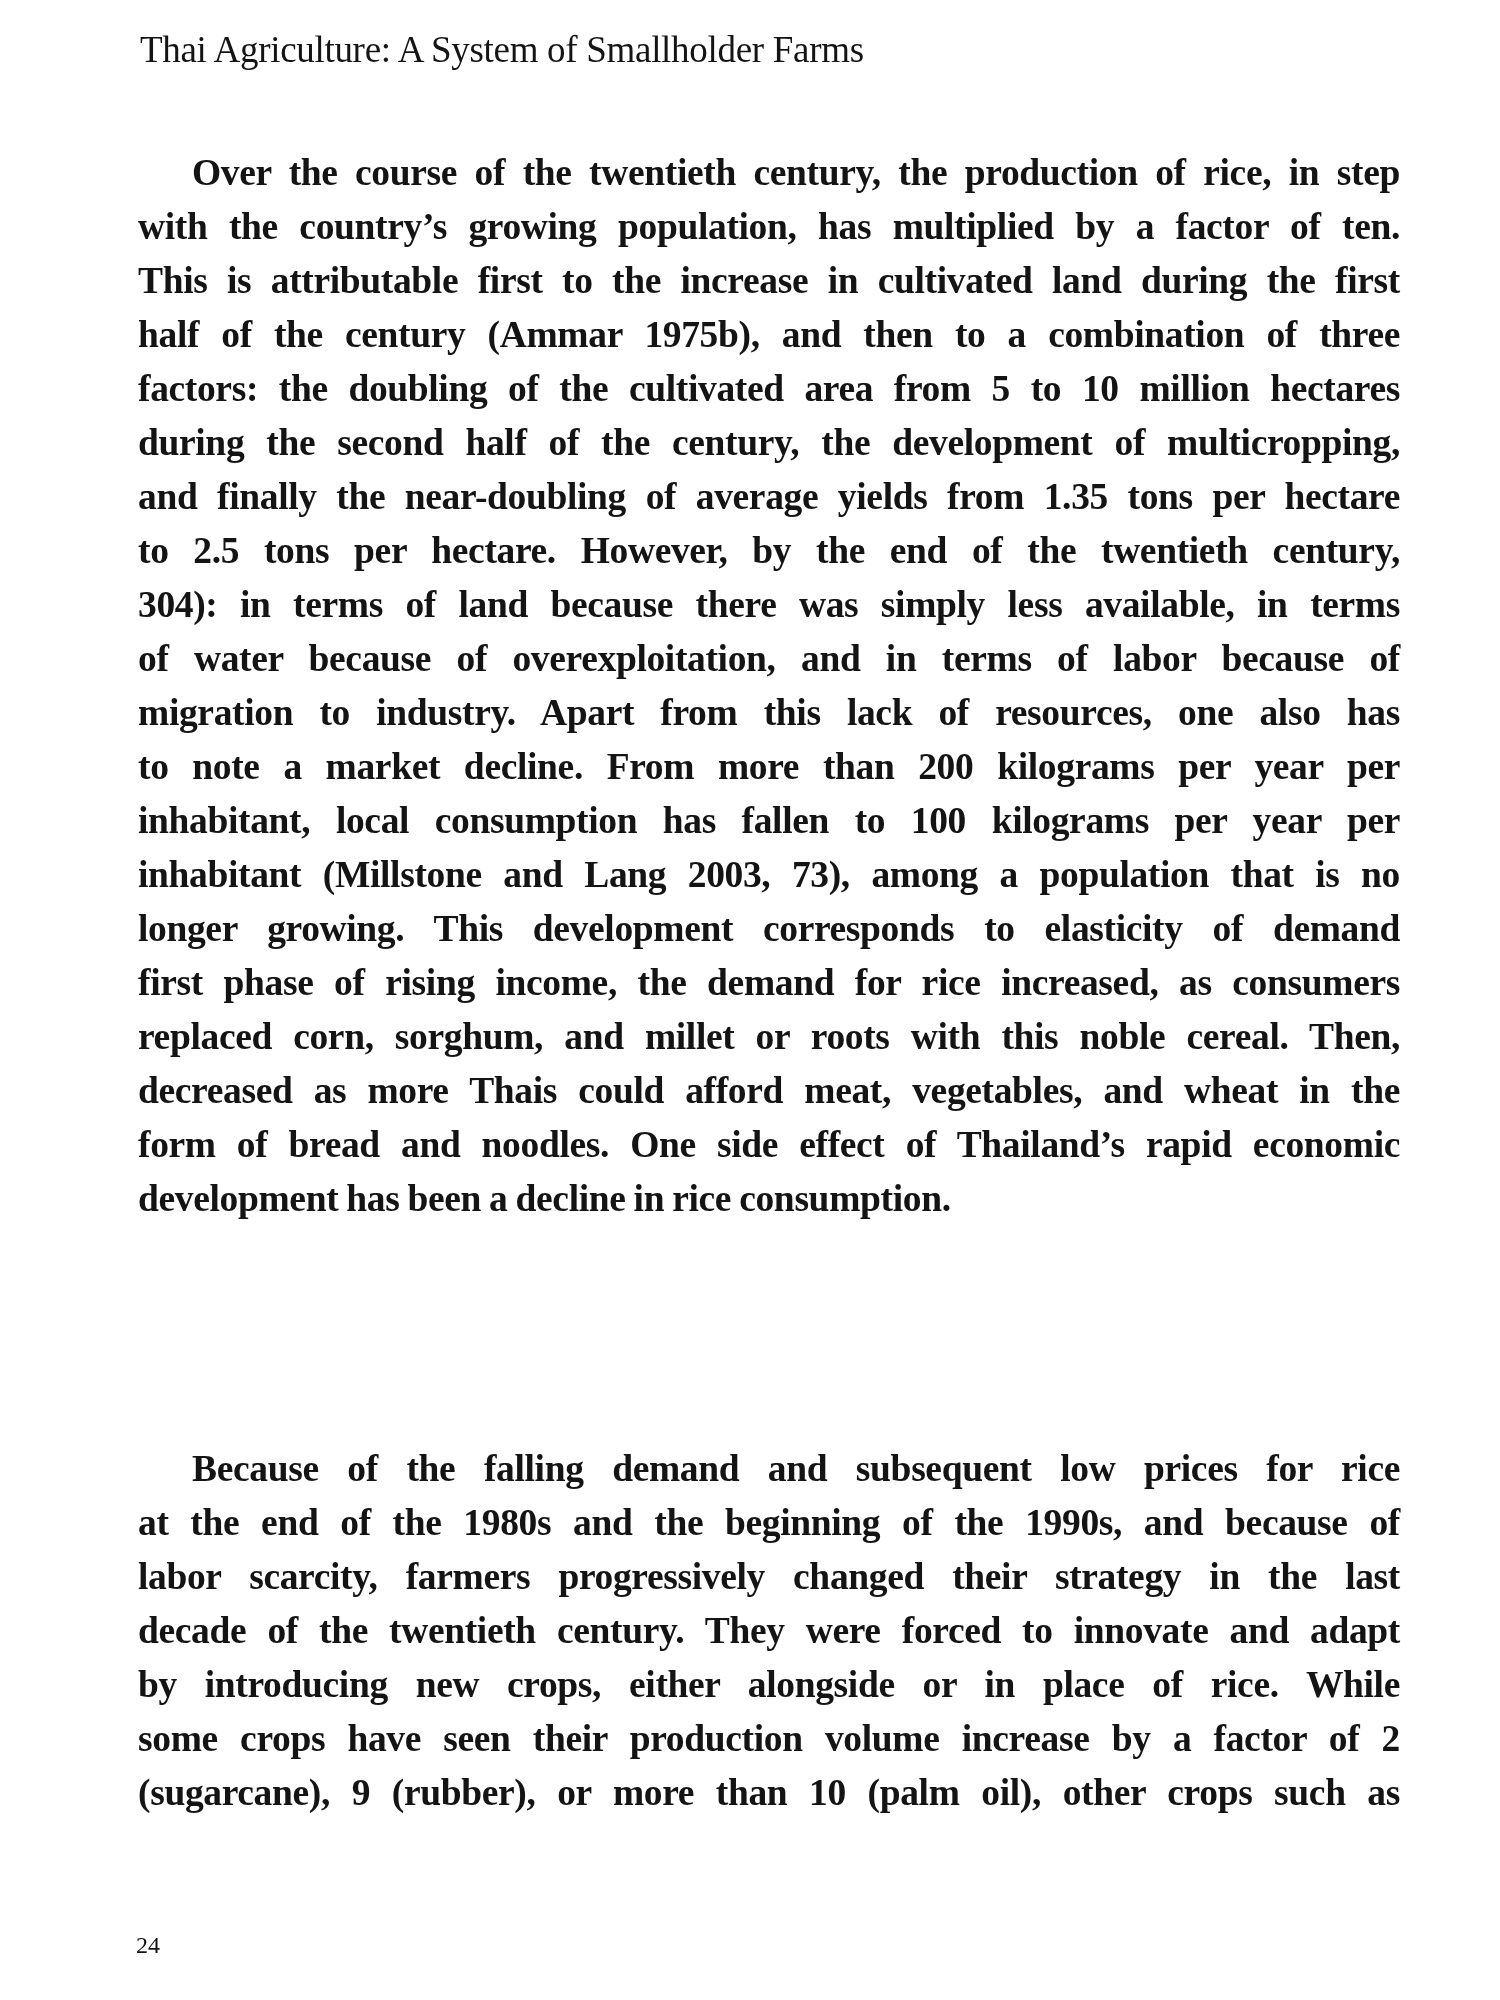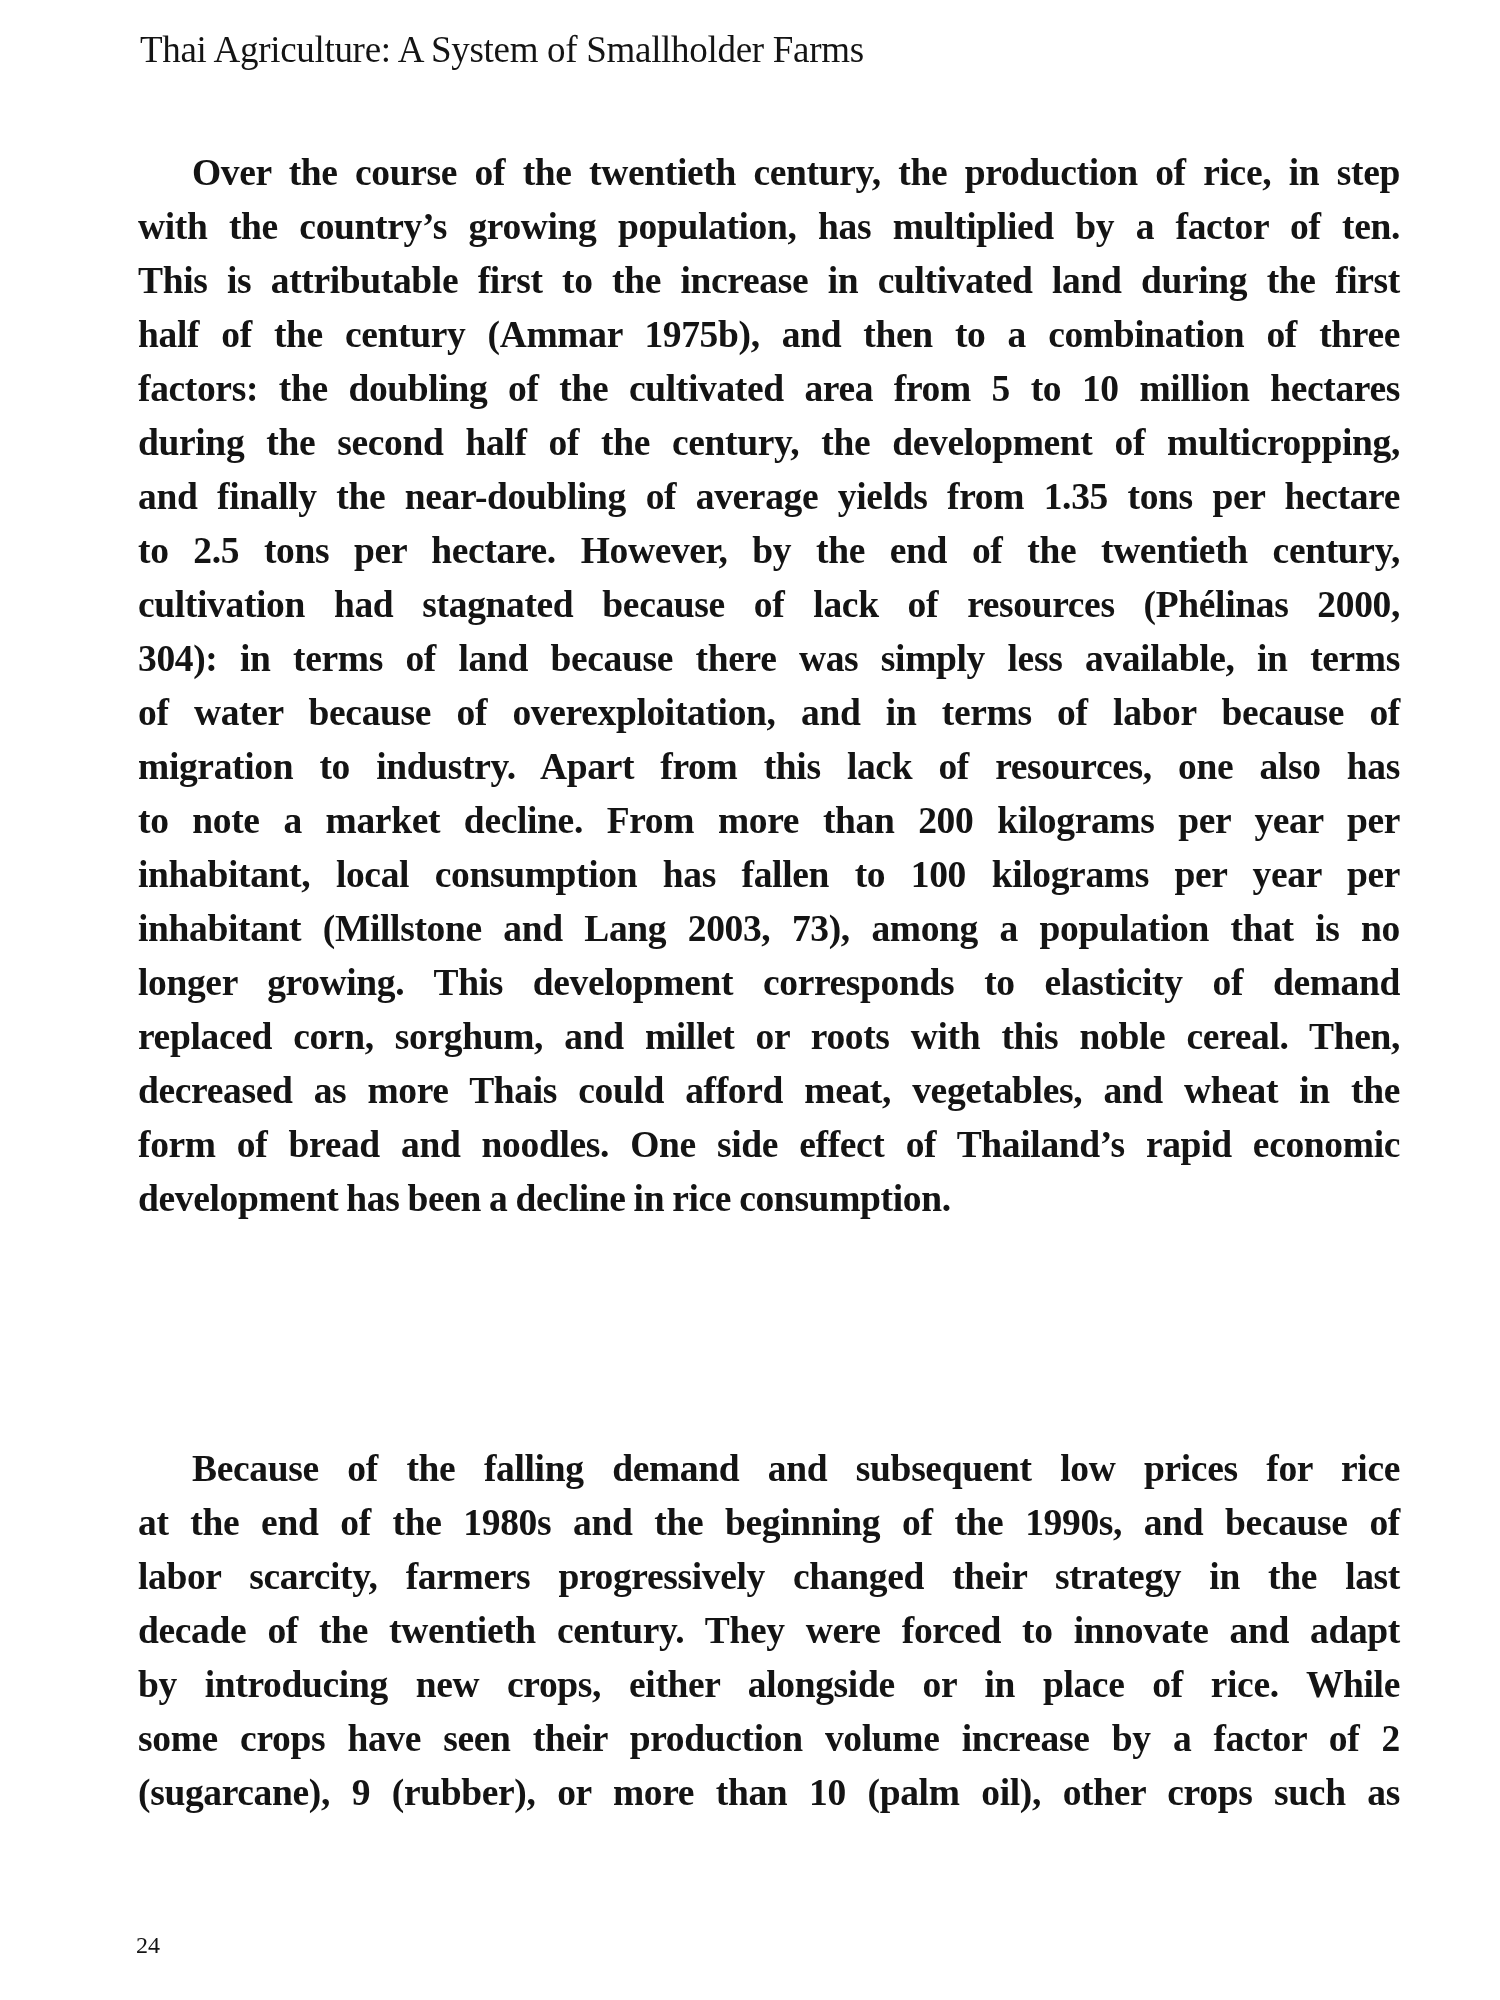--- a/index.html
+++ b/index.html
@@ -70,28 +70,28 @@
 <div class="body-text" id="para-1">
   <p class="para">
     <span class="ln indent">Over the course of the twentieth century, the production of rice, in step</span>
     <span class="ln">with the country’s growing population, has multiplied by a factor of ten.</span>
     <span class="ln">This is attributable first to the increase in cultivated land during the first</span>
     <span class="ln">half of the century (Ammar 1975b), and then to a combination of three</span>
     <span class="ln">factors: the doubling of the cultivated area from 5 to 10 million hectares</span>
     <span class="ln">during the second half of the century, the development of multicropping,</span>
     <span class="ln">and finally the near-doubling of average yields from 1.35 tons per hectare</span>
     <span class="ln">to 2.5 tons per hectare. However, by the end of the twentieth century,</span>
-    <span class="ln">cultivation had stagnated because of lack of resources (Phélinas 2000,</span>
     <span class="ln">304): in terms of land because there was simply less available, in terms</span>
     <span class="ln">of water because of overexploitation, and in terms of labor because of</span>
     <span class="ln">migration to industry. Apart from this lack of resources, one also has</span>
     <span class="ln">to note a market decline. From more than 200 kilograms per year per</span>
     <span class="ln">inhabitant, local consumption has fallen to 100 kilograms per year per</span>
     <span class="ln">inhabitant (Millstone and Lang 2003, 73), among a population that is no</span>
     <span class="ln">longer growing. This development corresponds to elasticity of demand</span>
+    <span class="ln">first phase of rising income, the demand for rice increased, as consumers</span>
     <span class="ln">replaced corn, sorghum, and millet or roots with this noble cereal. Then,</span>
     <span class="ln">decreased as more Thais could afford meat, vegetables, and wheat in the</span>
     <span class="ln">form of bread and noodles. One side effect of Thailand’s rapid economic</span>
     <span class="ln last">development has been a decline in rice consumption.</span>
   </p>
 </div>
 
 <div class="body-text" id="para-2">
   <p class="para">
     <span class="ln indent">Because of the falling demand and subsequent low prices for rice</span>

